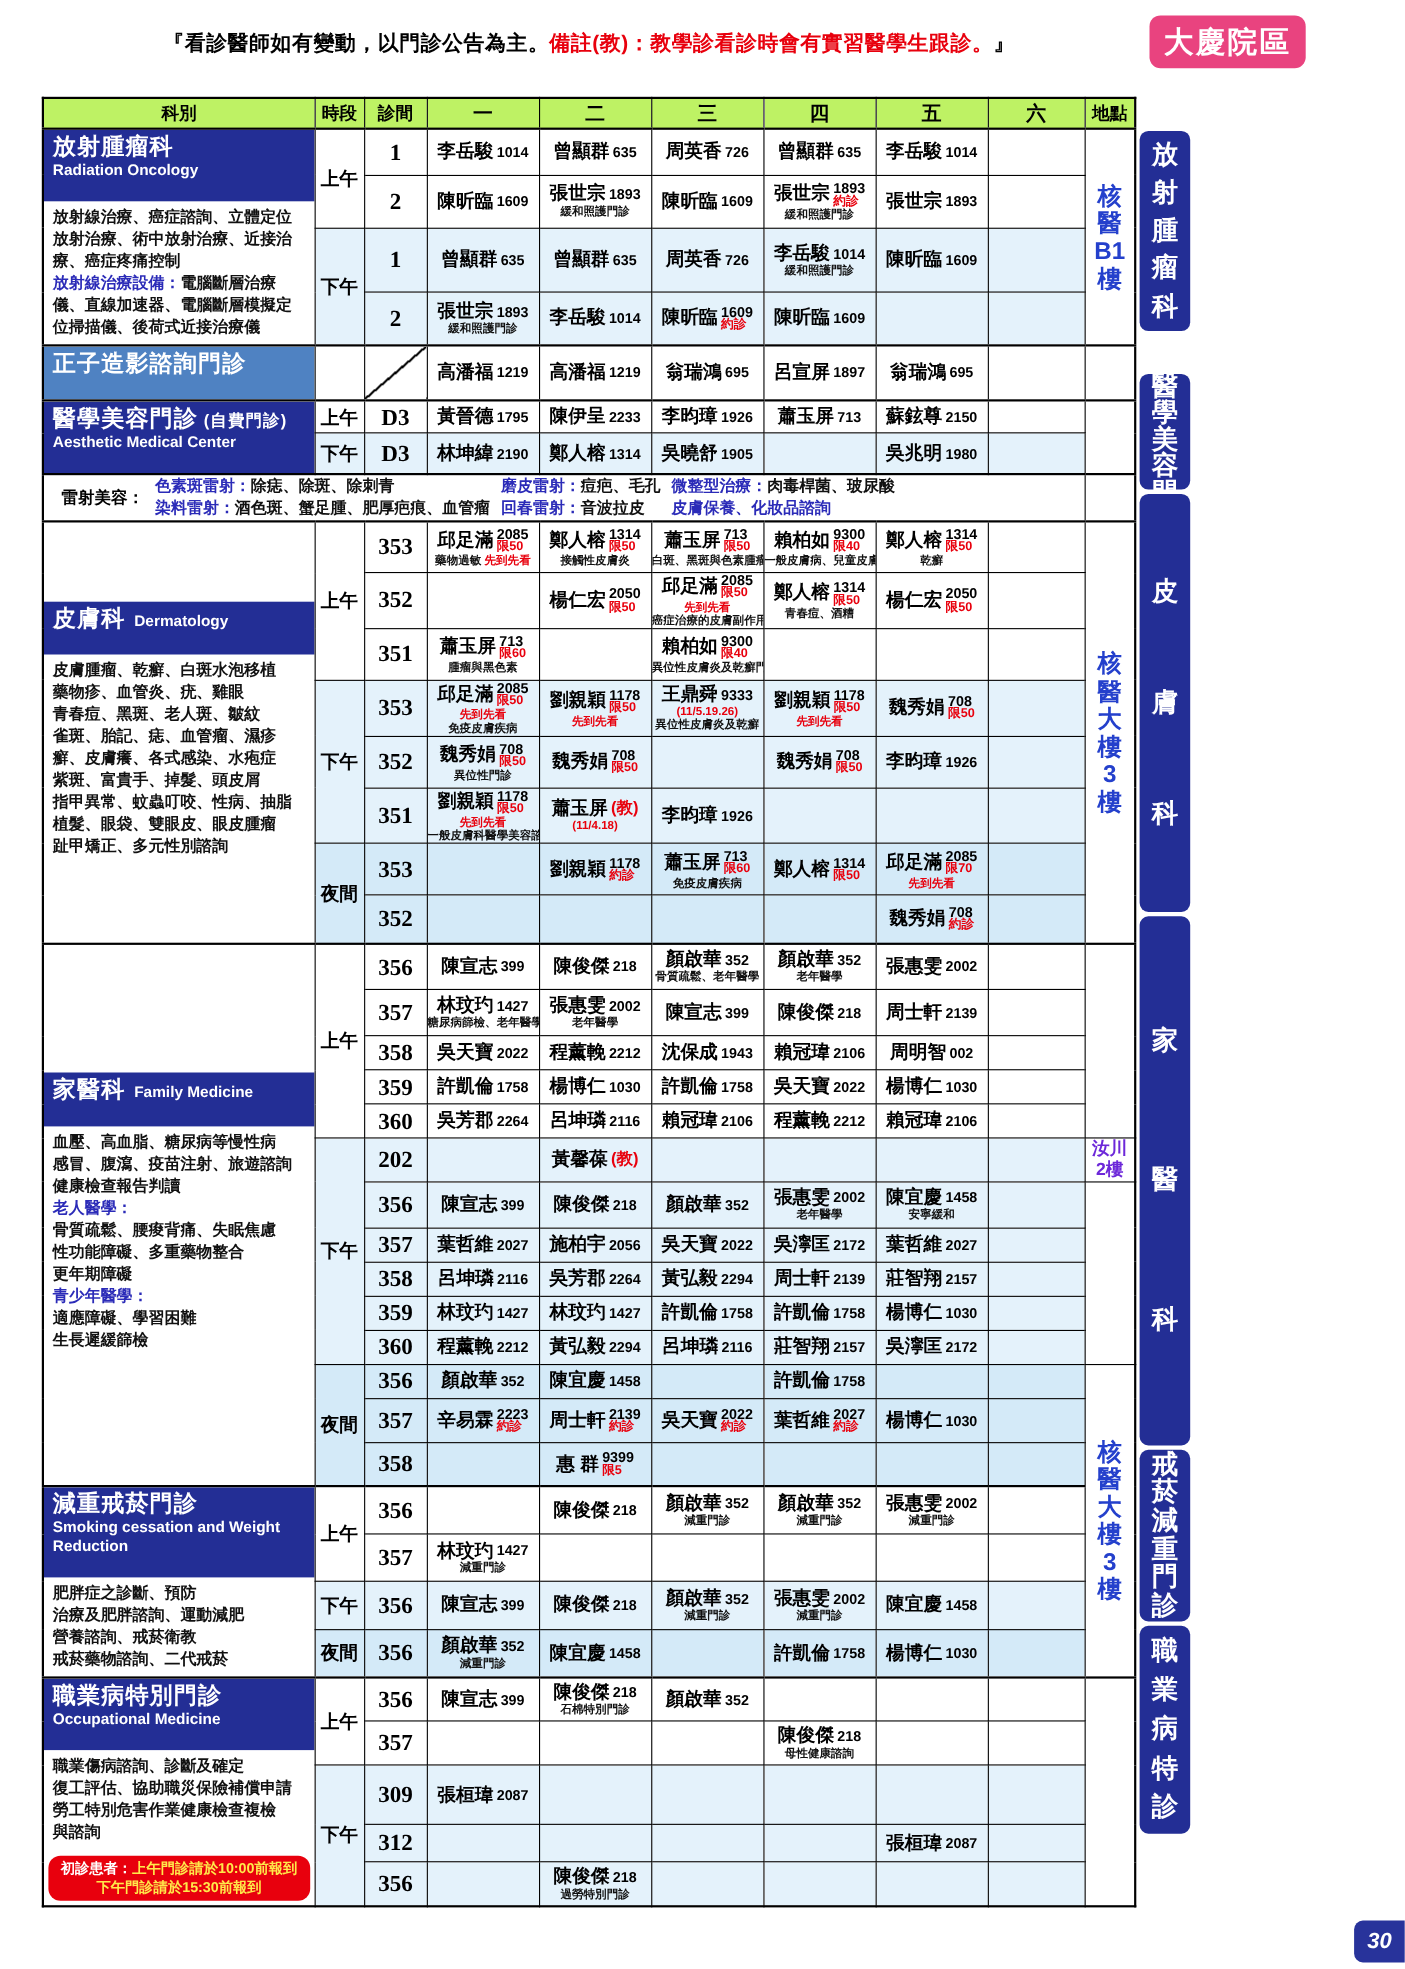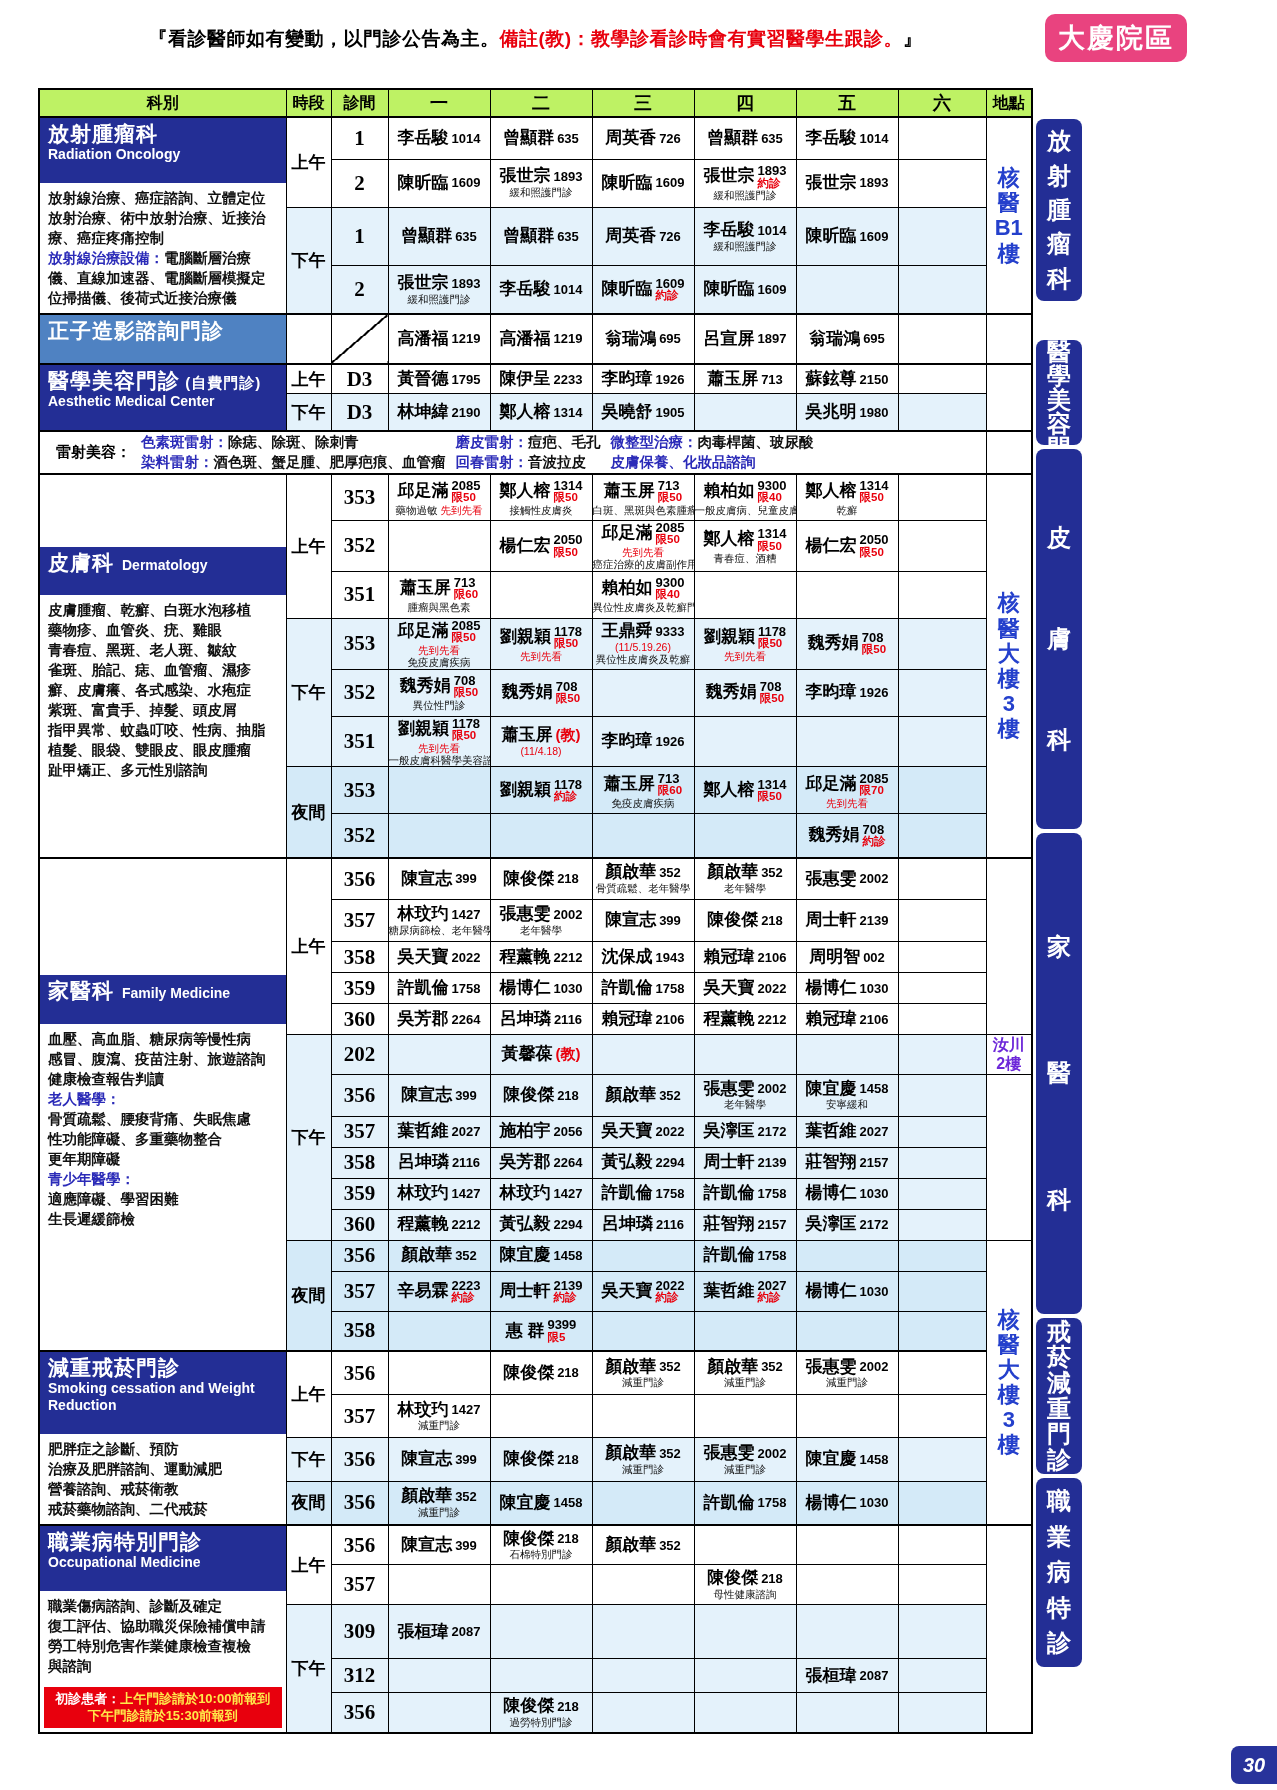--- a/index.html
+++ b/index.html
@@ -37,41 +37,41 @@
   .dept-band.inline{display:flex;align-items:baseline;gap:8px;}
   td.dept.fill{background:#232e95;}
   td.dept.steel{background:#4f82c2;}
   .dept-band.steel{background:#4f82c2;}
   .dept-desc{padding:5px 8px;font-size:14.5px;font-weight:bold;line-height:1.38;}
   .dept-desc p{margin:0;}
   .run-k{color:#111;}
   .run-b{color:#2b2bb8;}
   .run-r{color:#e8000d;}
   .redbox{background:#e8000d;margin:6px 4px 4px 4px;padding:3px 4px;text-align:center;
-          font-size:13px;font-weight:bold;line-height:1.35;}
+          font-size:13px;font-weight:bold;line-height:1.35;border-radius:11px;}
   .redbox .w{color:#fff;}
   .redbox .y{color:#ffe94a;}
 
   
   td.period{font-size:17px;font-weight:bold;text-align:center;}
   td.room{font-family:"Liberation Serif","DejaVu Serif",serif;font-size:21px;
           font-weight:bold;text-align:center;}
   td.room.diag{background-image:linear-gradient(to bottom right,
       transparent calc(50% - 1px),#000 calc(50% - 1px),#000 calc(50% + 1px),
       transparent calc(50% + 1px));}
 
   
   td.doc{text-align:center;}
   .line1{display:flex;align-items:center;justify-content:center;gap:3px;line-height:1.1;}
   .dname{font-size:17px;font-weight:600;white-space:nowrap;}
   .teach{font-size:15px;font-weight:bold;color:#e8000d;white-space:nowrap;}
   .stack{display:inline-flex;flex-direction:column;align-items:flex-start;line-height:1.02;}
   .dnum{font-size:13px;font-weight:600;}
   .sr{font-size:11.5px;font-weight:bold;color:#e8000d;}
-  .note-line{font-size:10.5px;font-weight:normal;line-height:1.18;white-space:nowrap;}
+  .note-line{font-size:10.5px;font-weight:bold;line-height:1.18;white-space:nowrap;}
 
   
   td.loc{text-align:center;vertical-align:middle;background:#fff;}
   .loc-vert{display:flex;flex-direction:column;align-items:center;justify-content:center;
             gap:2px;color:#2440cc;font-weight:bold;font-size:22px;line-height:1.05;}
   .loc-small{font-size:16px;font-weight:bold;line-height:1.2;color:#6d28d9;}
 
   
   td.laser{background:#fff;padding:3px 6px;}
   .laser-wrap{display:flex;align-items:center;gap:10px;}

